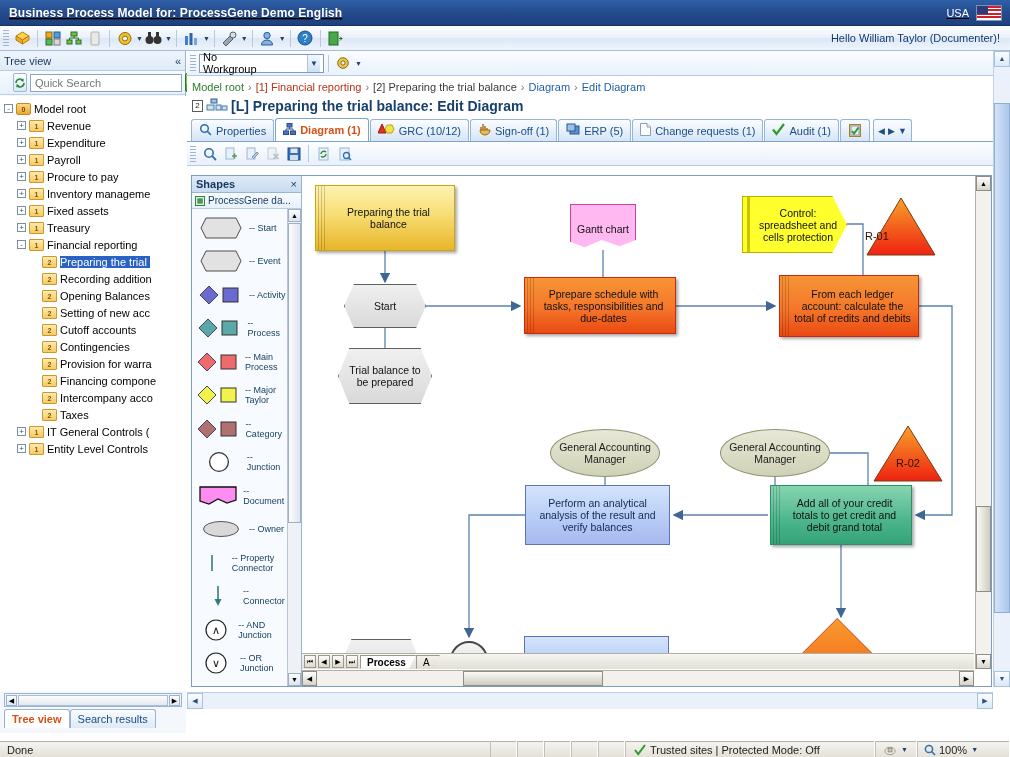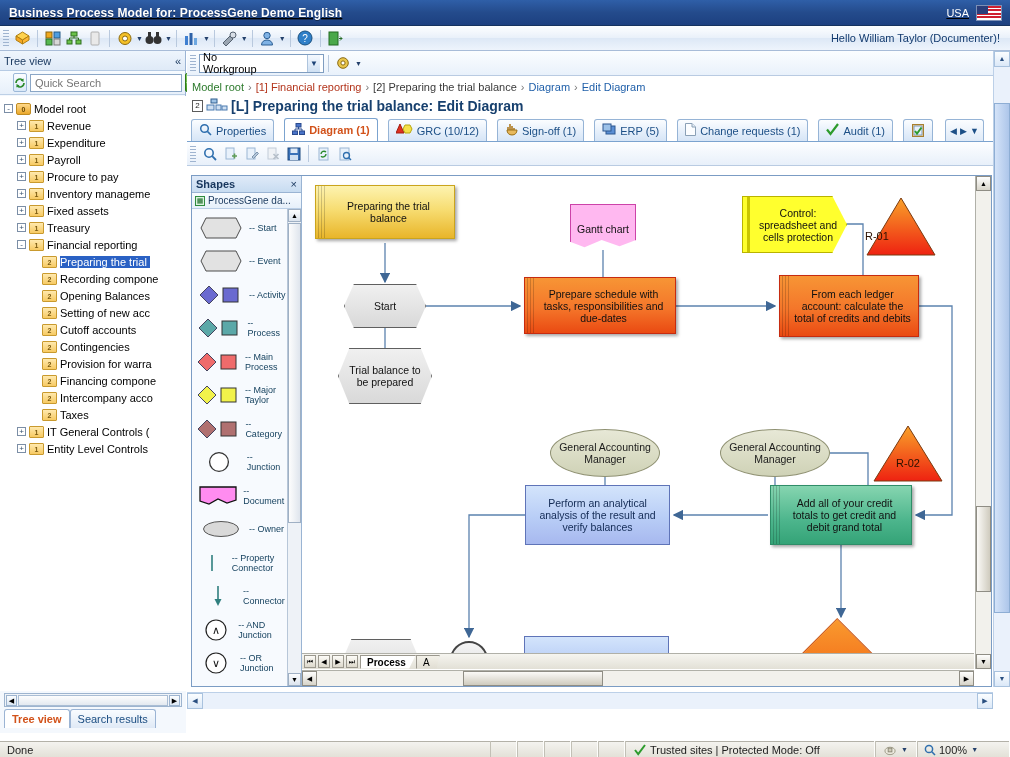--- a/index.html
+++ b/index.html
@@ -102,21 +102,21 @@
   .crumbs a{text-decoration:none;cursor:pointer;}
   .cgreen{color:#2c7a2c;} .cred{color:#b3341b;} .cblue{color:#1f5fa9;} .cgray{color:#3a3a3a;}
   .csep{color:#777;margin:0 4px;}
   .pagetitle{display:flex;align-items:center;padding:1px 0 2px 5px;gap:3px;}
   .pagetitle .txt{font-size:14px;font-weight:bold;color:#17406e;}
   .numbox{width:11px;height:12px;border:1px solid #5b5b5b;background:#fff;font-size:8px;
           text-align:center;line-height:10px;color:#222;}
 
   
   .tabs{display:flex;align-items:flex-end;height:25px;padding-left:4px;
-        border-bottom:1px solid #7ba3cf;gap:10px;position:relative;text-align:center;}
+        border-bottom:1px solid #7ba3cf;gap:1px;position:relative;text-align:center;}
   .tab{height:22px;padding:0 7px;display:flex;align-items:center;gap:4px;font-size:11px;
        border:1px solid #96b4d6;border-bottom:none;border-radius:3px 3px 0 0;cursor:pointer;
        background:linear-gradient(180deg,#fbfdff 0%,#e4eefa 60%,#d6e5f6 100%);color:#1c4f86;}
   .tab.active{background:#fff;color:#d2521a;font-weight:bold;border-color:#7ba3cf;height:23px;}
   .tabnav{margin-left:2px;height:22px;display:flex;align-items:center;gap:3px;padding:0 4px;
           border:1px solid #96b4d6;border-bottom:none;border-radius:3px 3px 0 0;
           background:linear-gradient(180deg,#fbfdff,#dfeaf7);color:#1c4f86;font-size:9px;}
 
   .difbar{height:24px;background:linear-gradient(180deg,#fdfeff,#e8f0fa);
           border-bottom:1px solid #b9cbe2;display:flex;align-items:center;}
@@ -385,21 +385,21 @@
           <span>Financial reporting</span>
         </div>
         <div class="tnode" style="padding-left: 26px;">
           <div class="noexp"></div>
           <div class="folder">2</div>
           <span class="sel">Preparing the trial</span>
         </div>
         <div class="tnode" style="padding-left: 26px;">
           <div class="noexp"></div>
           <div class="folder">2</div>
-          <span>Recording compone</span>
+          <span>Recording addition</span>
         </div>
         <div class="tnode" style="padding-left: 26px;">
           <div class="noexp"></div>
           <div class="folder">2</div>
           <span>Opening Balances</span>
         </div>
         <div class="tnode" style="padding-left: 26px;">
           <div class="noexp"></div>
           <div class="folder">2</div>
           <span>Setting of new acc</span>
@@ -789,21 +789,21 @@
               <path d="M539,369 L539,441" marker-end="url(#ah)"></path>
               <path d="M469,483 L371,483" marker-end="url(#ah)"></path>
               <path d="M222,483 L190,483" marker-end="url(#ah)"></path>
               <path d="M146,483 L122,483" marker-end="url(#ah)"></path>
               <path d="M223,339 L167,339 L167,461" marker-end="url(#ah)"></path>
               <path d="M79,507 L79,519"></path>
             </g>
           </svg>
           <div id="nodes">
               <div style="position: absolute; left: 13px; top: 9px; width: 140px; height: 58px;">
-                <div class="nd ylbox stack" style="left: 0px; top: 0px; width: 140px; height: 54px; padding: 2px 5px 2px 12px;">
+                <div class="nd ylbox stack" style="left: 0px; top: 0px; width: 140px; height: 66px; padding: 2px 5px 2px 12px;">
                   <span style="position: relative;">Preparing the trial balance</span>
                 </div>
               </div>
               <div style="position: absolute; left: 42px; top: 108px; width: 82px; height: 44px;">
                 <div class="nd hexa" style="left: 0px; top: 0px; width: 82px; height: 44px; padding: 2px 5px;">
                   <span style="position: relative;">Start</span>
                 </div>
               </div>
               <div style="position: absolute; left: 36px; top: 172px; width: 94px; height: 56px;">
                 <div class="nd hexa" style="left: 0px; top: 0px; width: 94px; height: 56px; padding: 2px 5px;">

